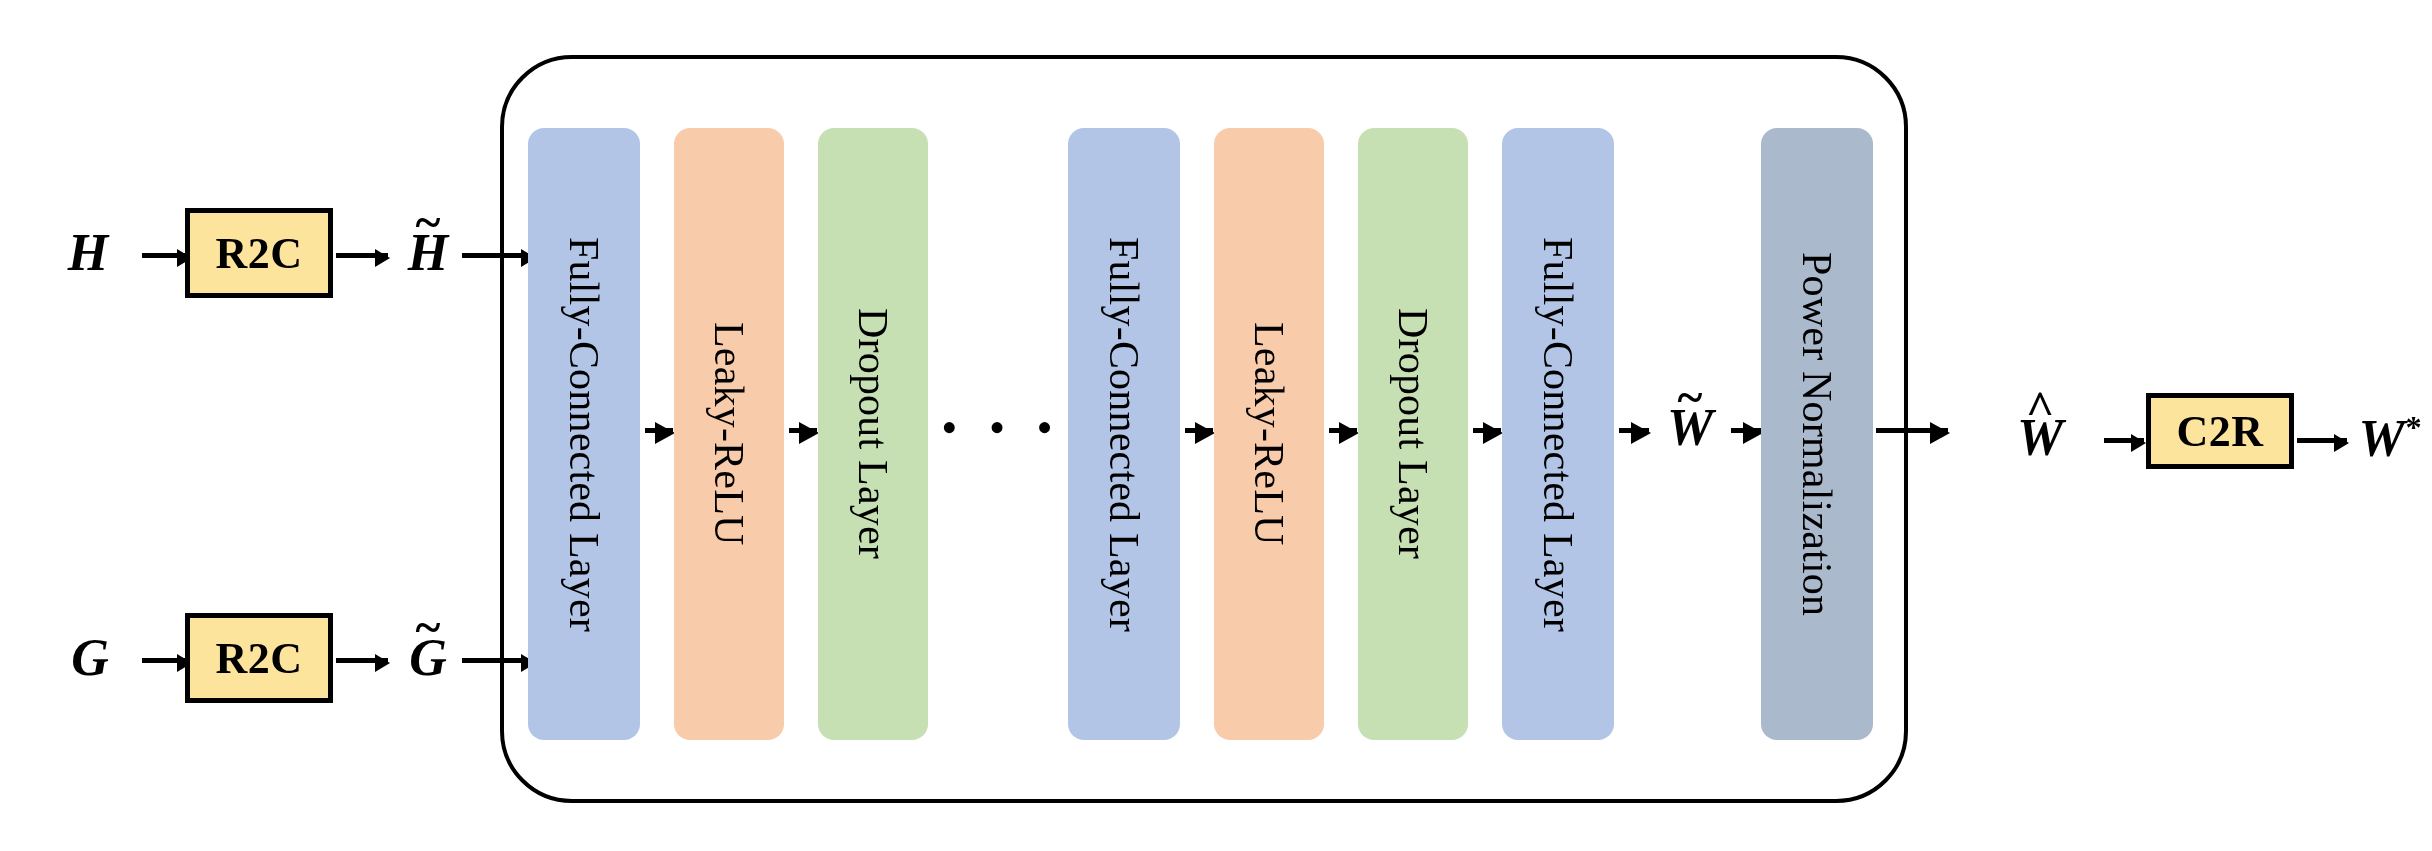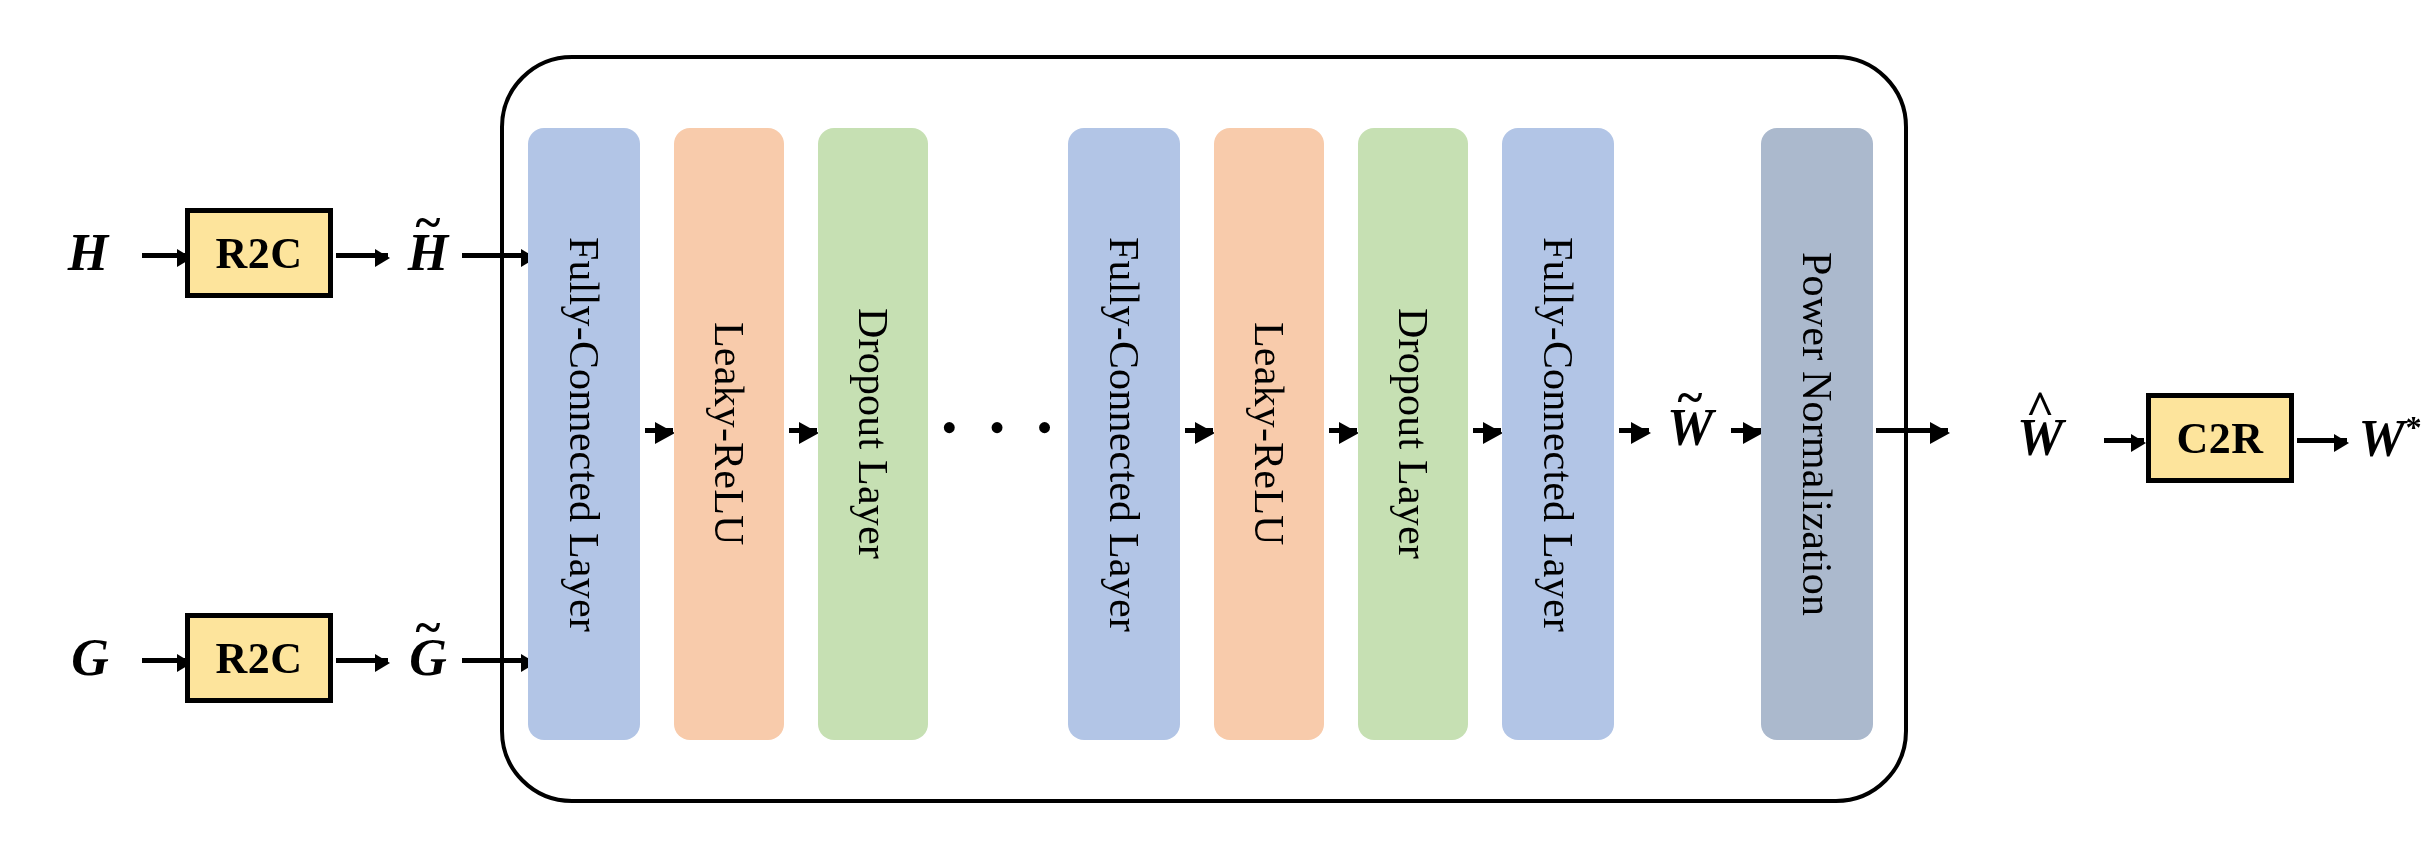--- a/index.html
+++ b/index.html
@@ -233,21 +233,21 @@
   <div class="arrow" style="left:1876px; top:428px; width:72px;"></div>
 
   <div class="sym" style="left:2040px; top:438px; font-size:52px;">
     <span class="base">
       <span class="acc hat">^</span><span>W</span>
     </span>
   </div>
 
   <div class="arrow small" style="left:2104px; top:438px; width:40px;"></div>
 
-  <div class="convbox" style="left:2146px; top:393px; width:148px; height:90px; font-size:44px;">
+  <div class="convbox" style="left:2146px; top:393px; width:148px; height:76px; font-size:44px;">
     <span>C2R</span>
   </div>
 
   <div class="arrow small" style="left:2297px; top:438px; width:50px;"></div>
 
   <div class="sym" style="left:2390px; top:438px; font-size:52px;">
     <span class="base"><span>W</span><span class="sup">*</span></span>
   </div>
 
 </div>

